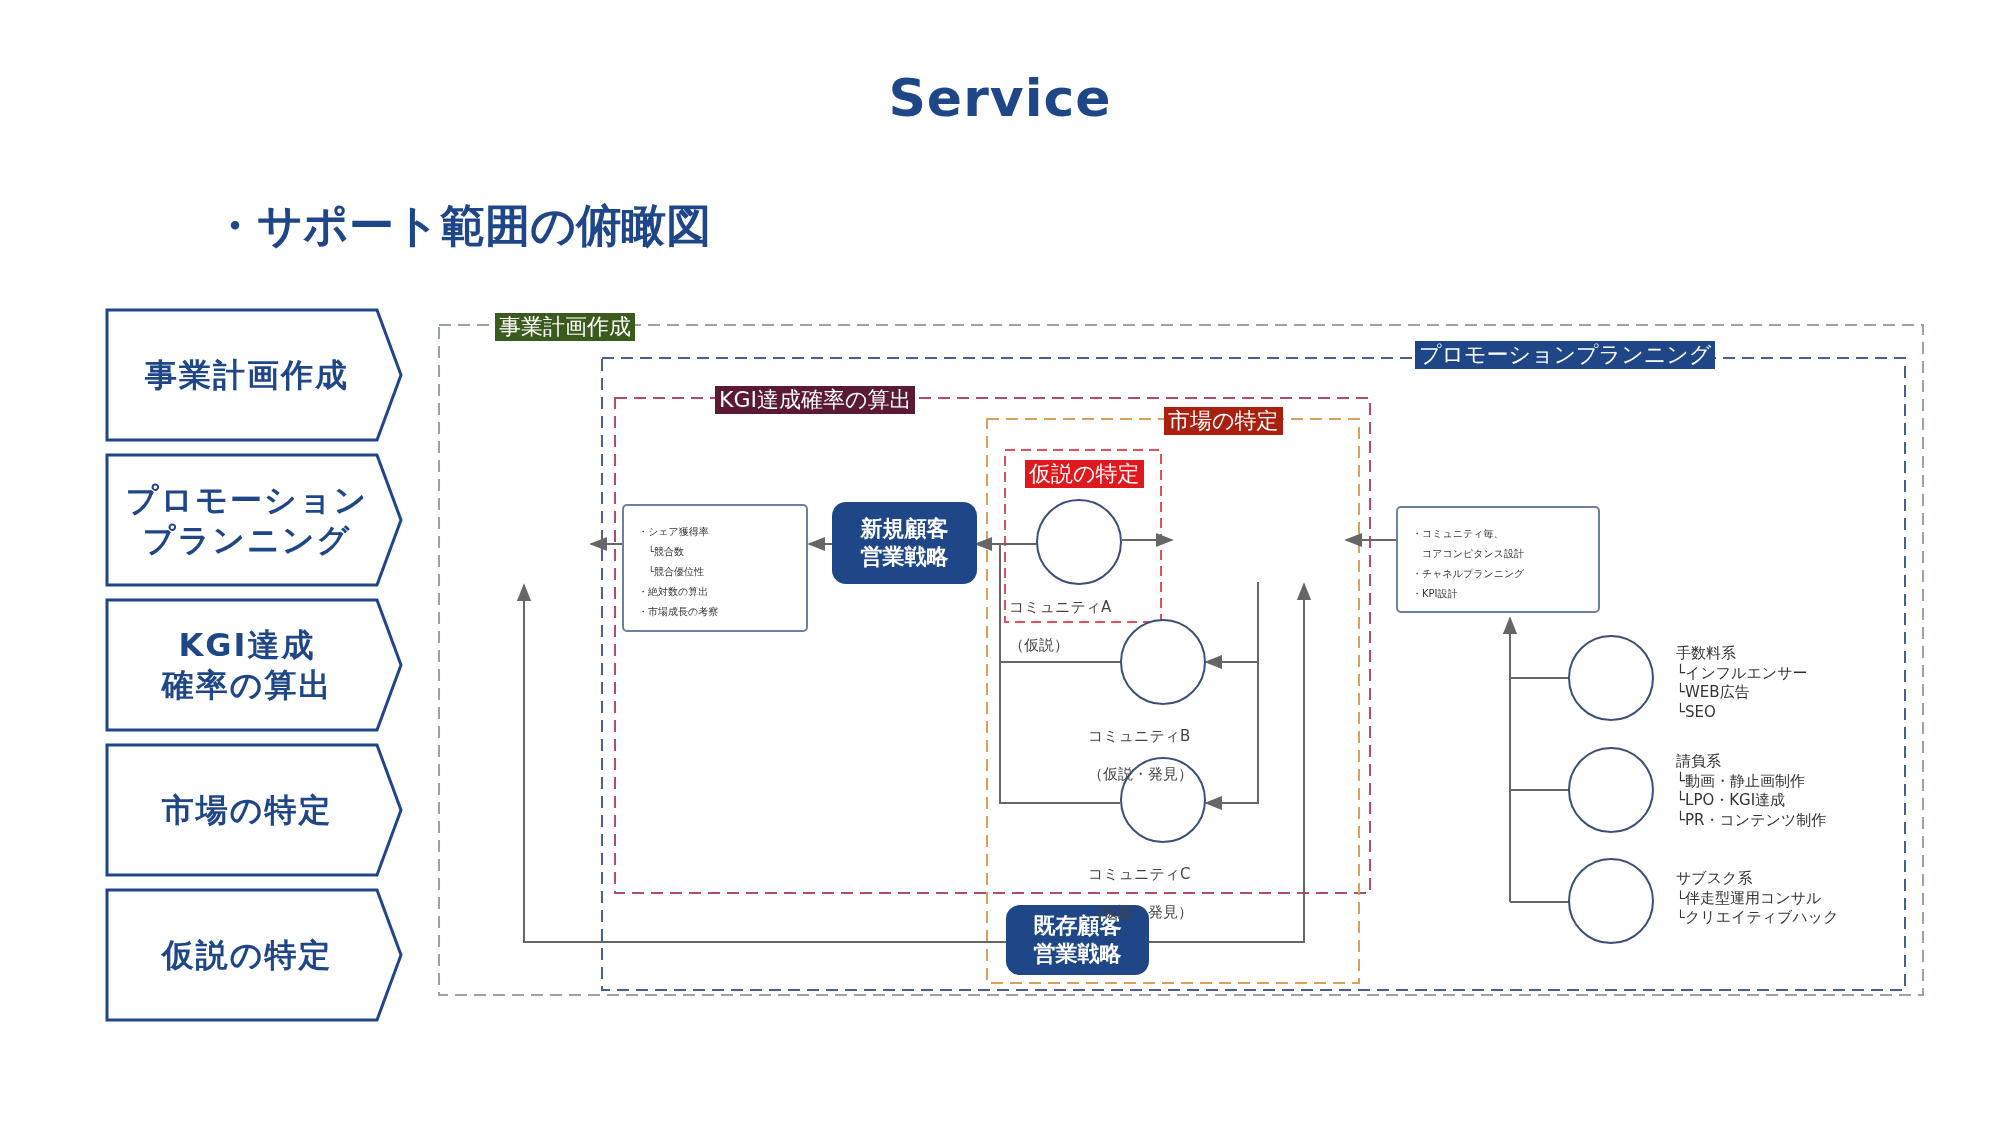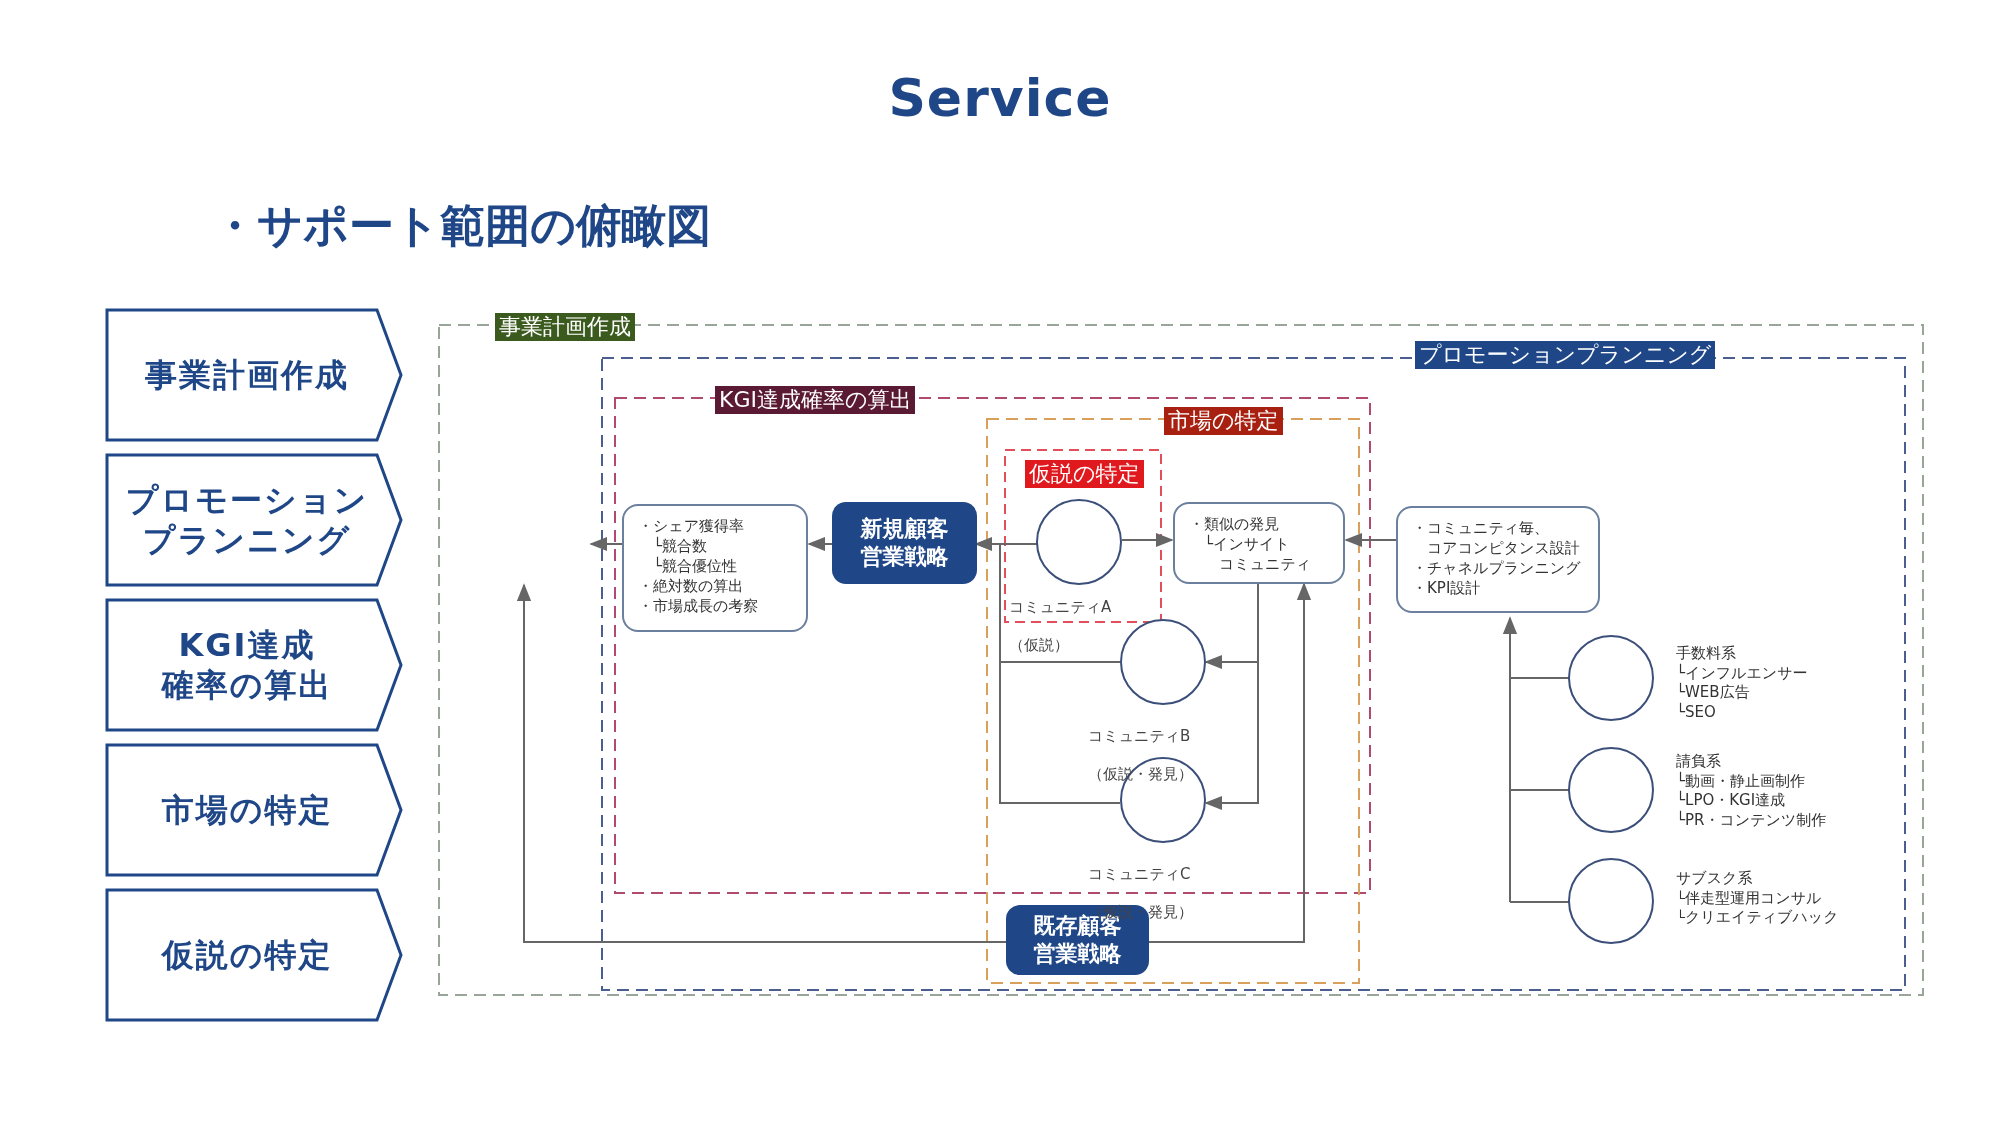--- a/index.html
+++ b/index.html
@@ -5,21 +5,21 @@
   html,body{margin:0;padding:0;background:#ffffff;}
   body{width:2000px;height:1125px;position:relative;overflow:hidden;font-family:"DejaVu Sans","Liberation Sans",sans-serif;color:#1f4788;}
   .title{position:absolute;left:0;width:2000px;top:68px;text-align:center;font-size:52px;font-weight:bold;color:#1f4788;letter-spacing:1px;}
   .subtitle{position:absolute;left:212px;top:196px;font-size:45px;font-weight:bold;color:#1f4788;}
   .chev{position:absolute;left:105px;width:300px;height:134px;}
   .chev svg{position:absolute;left:0;top:0;}
   .chev .lbl{position:absolute;left:0;top:0;width:284px;height:134px;display:flex;align-items:center;justify-content:center;text-align:center;font-weight:bold;font-size:32px;line-height:40px;color:#1f4788;letter-spacing:2px;white-space:pre-line;}
   #diagram{position:absolute;left:0;top:0;width:2000px;height:1125px;}
   .tag{position:absolute;font-size:22px;color:#fff;padding:0 4px;line-height:28px;white-space:nowrap;font-family:"DejaVu Sans",sans-serif;}
   .nodebox{position:absolute;background:#1f4788;color:#fff;border-radius:14px;display:flex;align-items:center;justify-content:center;text-align:center;font-size:22px;line-height:28px;font-weight:bold;white-space:pre-line;}
-  .notebox{position:absolute;background:#fff;border:2px solid #6b7f9e;border-radius:16px;font-size:15px;line-height:20px;color:#333;white-space:pre-line;padding:10px 14px;box-sizing:border-box;}
+  .notebox{position:absolute;background:#fff;border:2px solid #6b7f9e;border-radius:5px;font-size:10px;line-height:20px;color:#333;white-space:pre-line;padding:16px 14px;box-sizing:border-box;}
   .caption{position:absolute;font-size:15px;line-height:19px;color:#444;text-align:left;white-space:pre-line;}
   .rlist{position:absolute;font-size:15px;line-height:19.5px;color:#333;white-space:pre-line;}
 </style>
 </head>
 <body>
 
 <div class="title">Service</div>
 <div class="subtitle">・サポート範囲の俯瞰図</div>
 
 <div id="steps">
@@ -113,23 +113,20 @@
   <div class="nodebox" style="left:832px;top:502px;width:145px;height:82px;">新規顧客
 営業戦略</div>
   <div class="nodebox" style="left:1006px;top:905px;width:143px;height:70px;">既存顧客
 営業戦略</div>
 
   <div class="notebox" style="left:622px;top:504px;width:186px;height:128px;">・シェア獲得率
 　└競合数
 　└競合優位性
 ・絶対数の算出
 ・市場成長の考察</div>
-  <div class="notebox" style="left:1173px;top:502px;width:172px;height:82px;">・類似の発見
-　└インサイト
-　　コミュニティ</div>
   <div class="notebox" style="left:1396px;top:506px;width:204px;height:107px;">・コミュニティ毎、
 　コアコンピタンス設計
 ・チャネルプランニング
 ・KPI設計</div>
 
   <div class="caption" style="left:1009px;top:579px;width:150px;">
     <div>コミュニティA</div>
     <div>（仮説）</div>
   </div>
   <div class="caption" style="left:1088px;top:708px;width:150px;">

